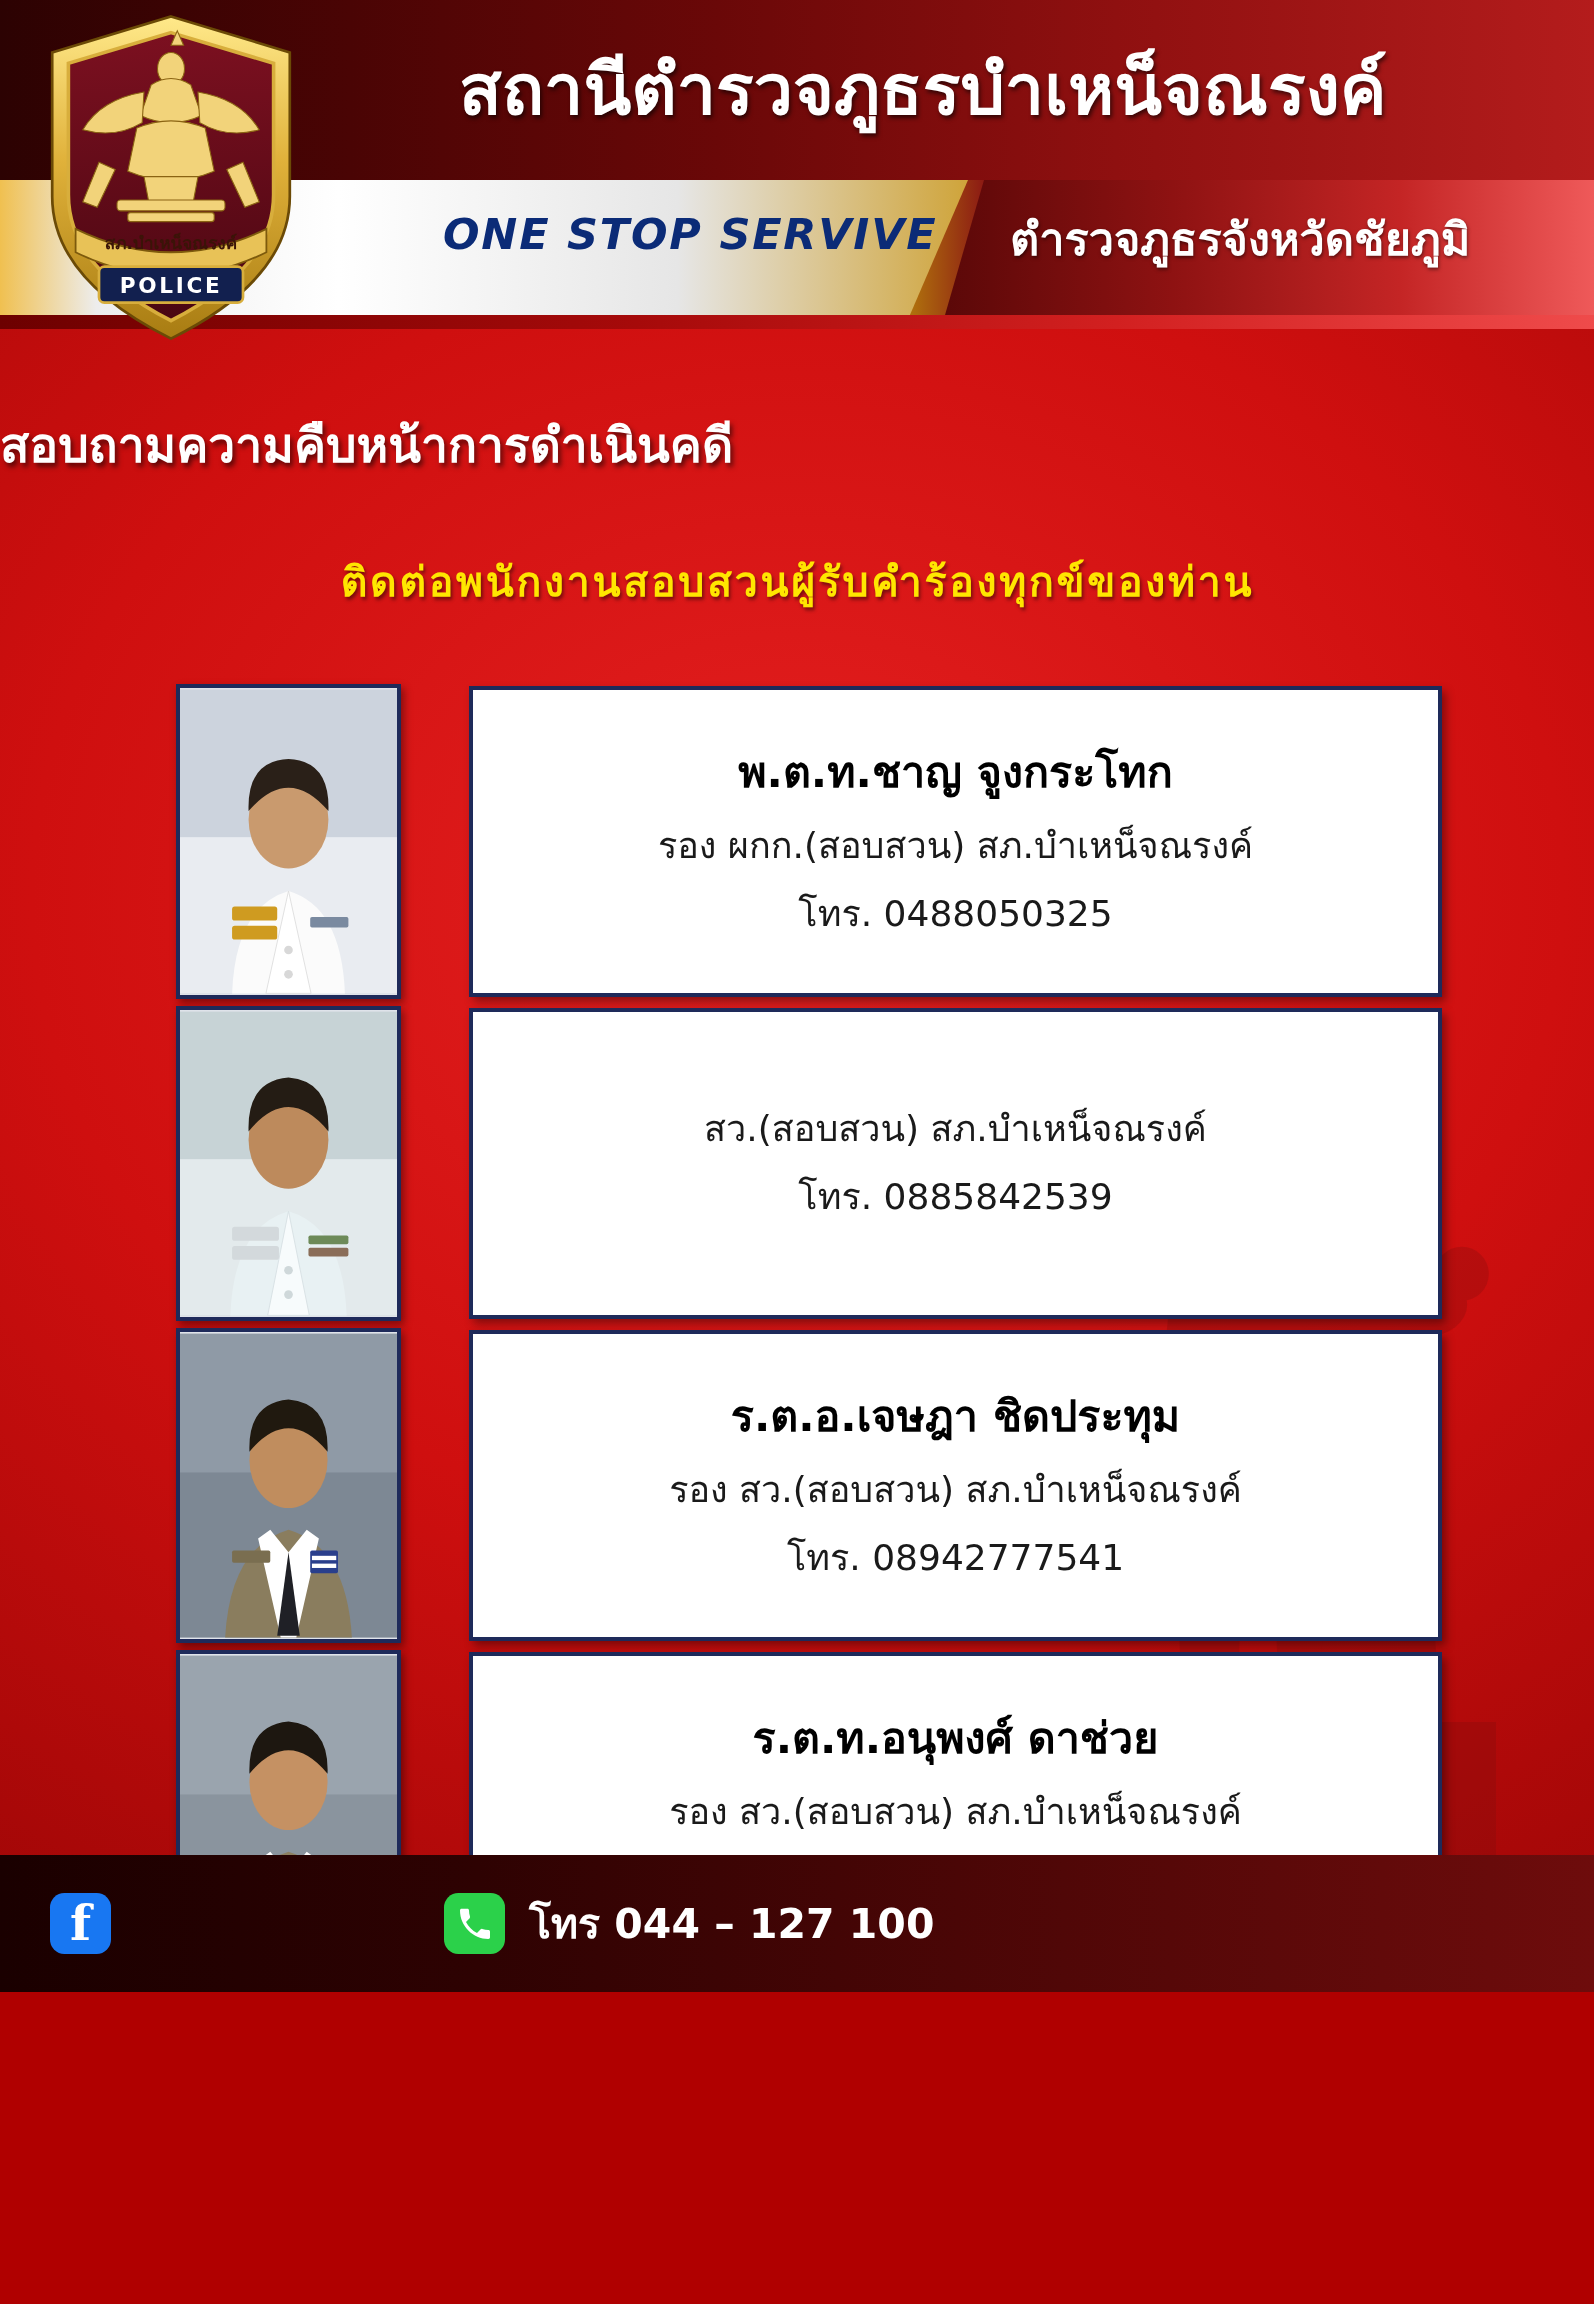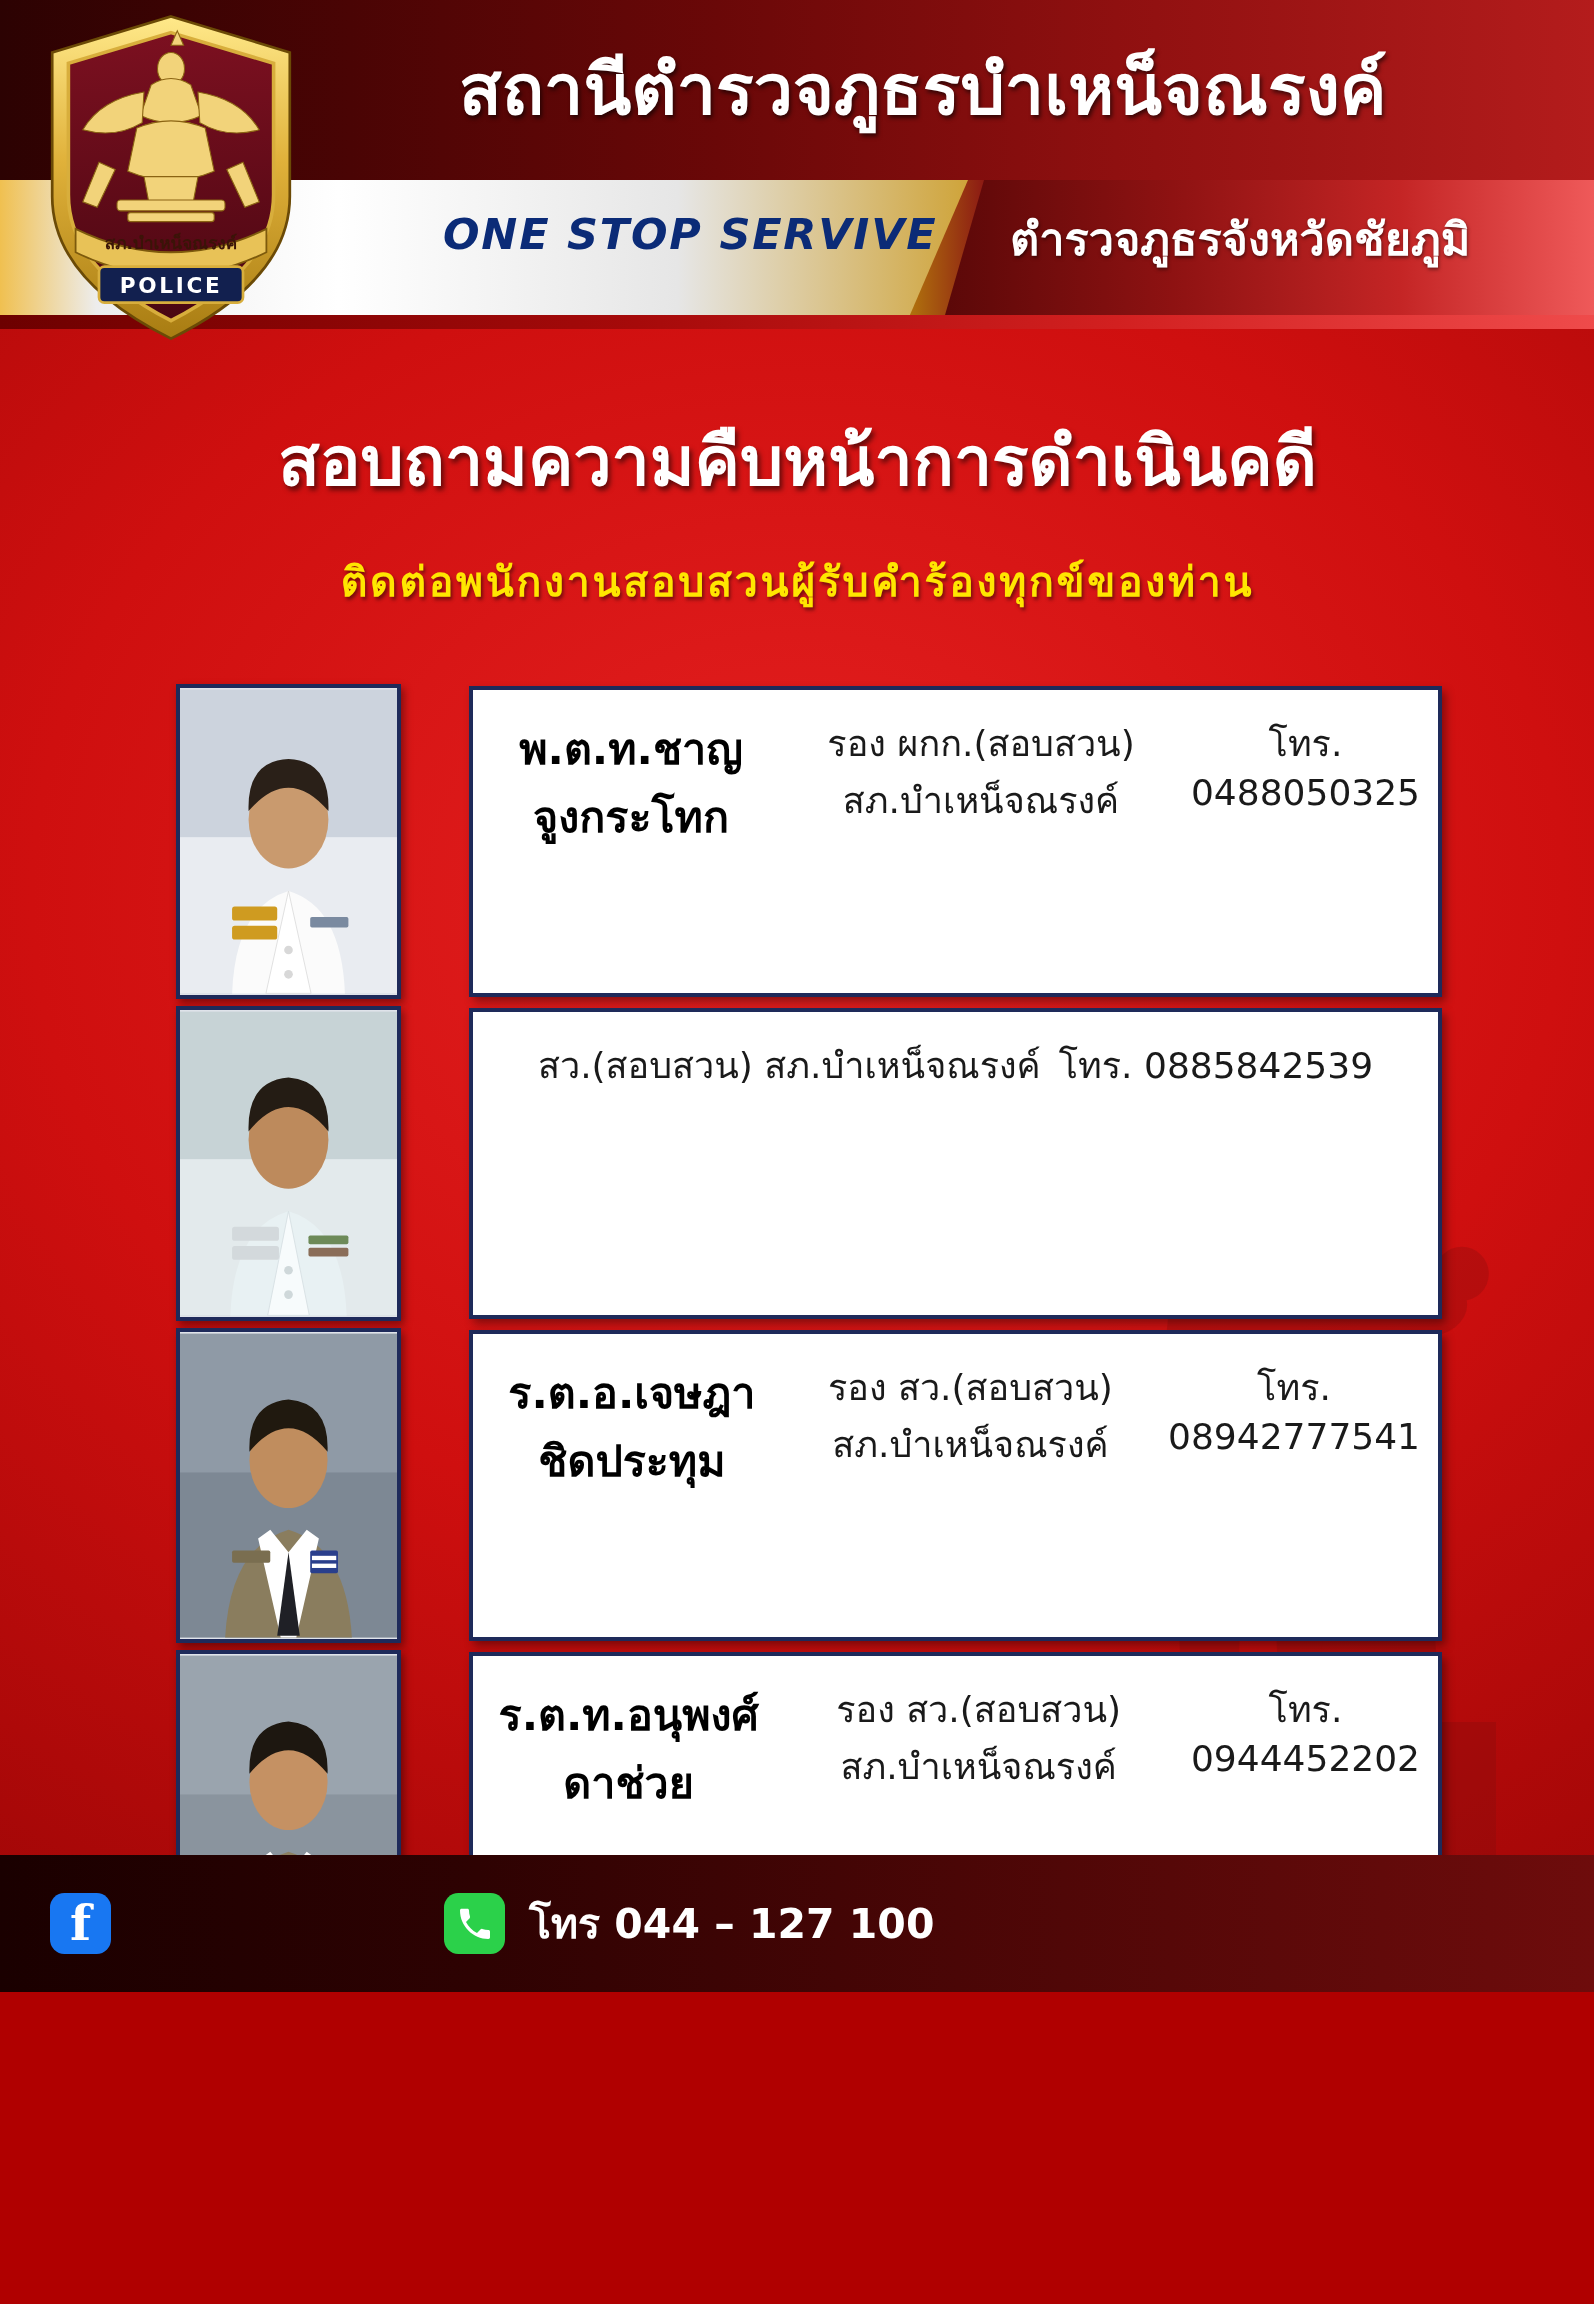--- a/index.html
+++ b/index.html
@@ -120,22 +120,21 @@
     height: 338px;
     z-index: 6;
   }
 
   
   .headline {
     position: absolute;
     top: 407px;
     left: 0;
     width: 100%;
-    text-align: center;
-    font-size: 68px;
+    font-size: 48px;
     font-weight: bold;
     color: #ffffff;
     text-shadow: 2.7px 3.6px 5.4px rgba(0,0,0,0.55);
   }
   .subhead {
     position: absolute;
     top: 549px;
     left: 0;
     width: 100%;
     text-align: center;
@@ -175,23 +174,23 @@
   .info-card {
     margin-left: 68px;
     flex: 1 1 auto;
     background: #ffffff;
     border: 4.5px solid #1e2a5a;
     box-shadow: 3.6px 4.5px 9px rgba(0,0,0,0.4);
     padding: 25px 18px 27px 18px;
     text-align: center;
     height: 311px;
     display: flex;
-    flex-direction: row;
+    flex-direction: column;
     justify-content: center;
-    gap: 18px;
+    gap: 11px;
   }
   .info-name {
     font-size: 43px;
     font-weight: bold;
     color: #000000;
   }
   .info-rank {
     font-size: 36px;
     color: #1a1a1a;
   }

